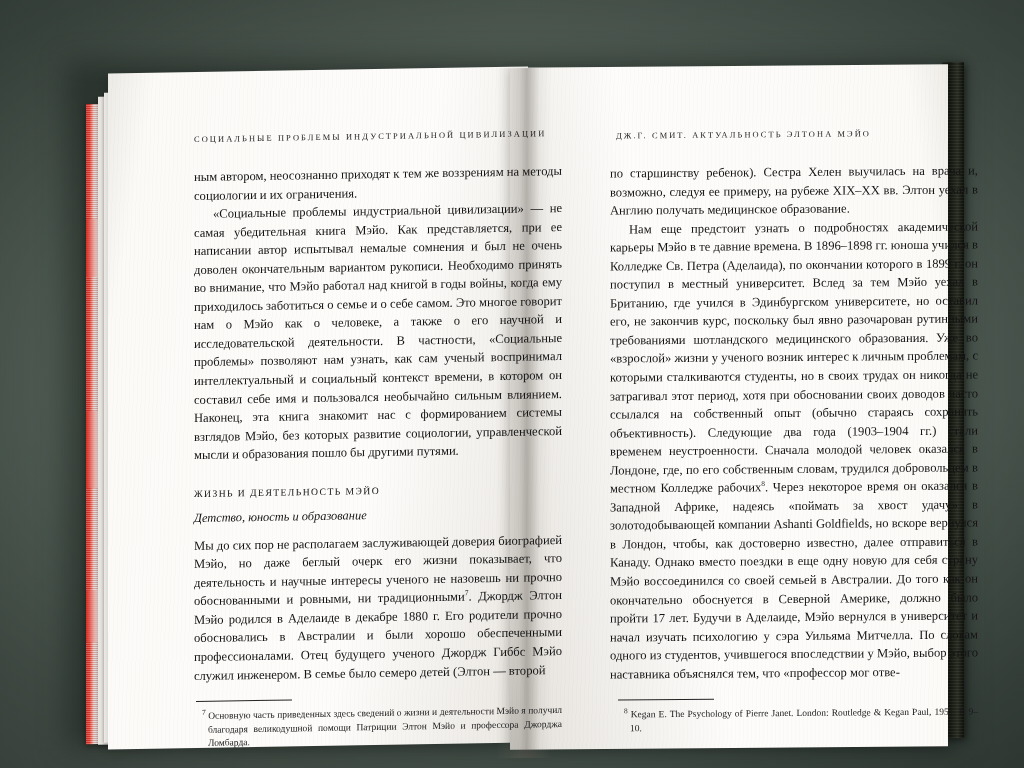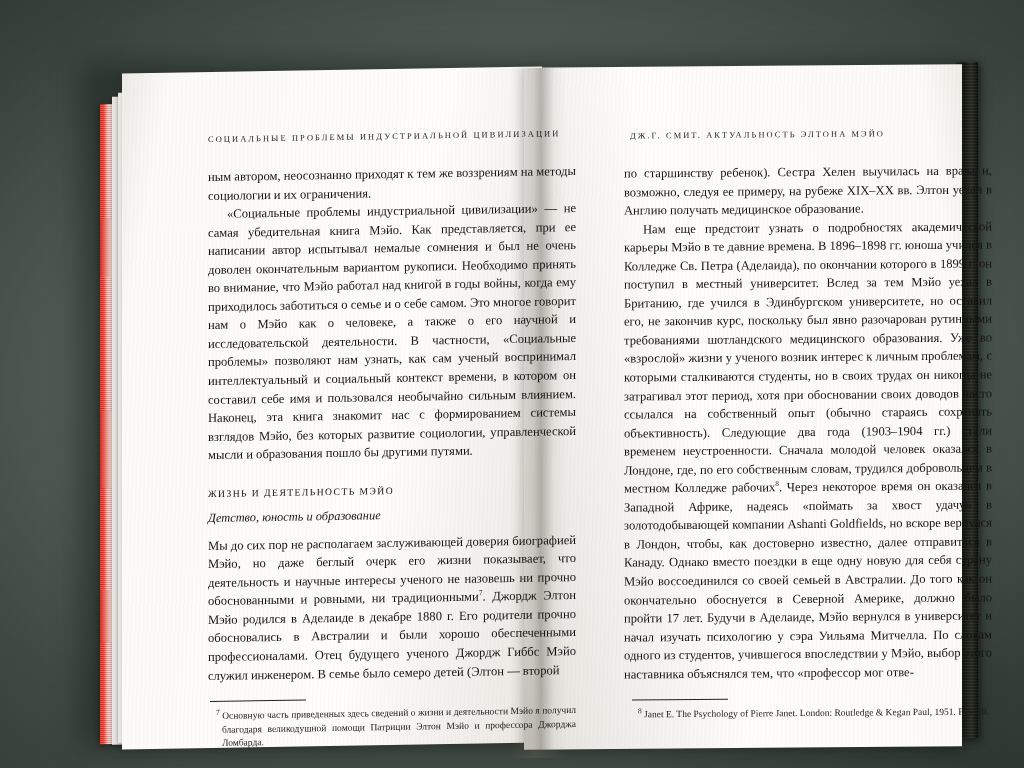--- a/index.html
+++ b/index.html
@@ -28,21 +28,21 @@
     content: "";
     position: absolute;
     inset: 0;
     background: radial-gradient(ellipse 80% 70% at 50% 50%, rgba(0,0,0,0) 45%, rgba(0,0,0,0.30) 100%);
     pointer-events: none;
   }
 
   
   .book {
     position: absolute;
-    left: 72px;
+    left: 58px;
     top: 46px;
     width: 906px;
     height: 700px;
   }
 
   
   .book-shadow {
     position: absolute;
     left: 8px;
     top: 16px;
@@ -307,19 +307,19 @@
   <div class="page page-right">
 
     <div class="running-head">ДЖ.Г. СМИТ. АКТУАЛЬНОСТЬ ЭЛТОНА МЭЙО</div>
 
     <p class="body-text">по старшинству ребенок). Сестра Хелен выучилась на врача и, возможно, следуя ее примеру, на рубеже XIX–XX вв. Элтон уехал в Англию получать медицинское образование.</p>
 
     <p class="body-text indent"><span>Нам еще предстоит узнать о подробностях академической карьеры Мэйо в те давние времена. В 1896–1898 гг. юноша учился в Колледже Св. Петра (Аделаида), по окончании которого в 1899 г. он поступил в местный университет. Вслед за тем Мэйо уехал в Британию, где учился в Эдинбургском университете, но оставил его, не закончив курс, поскольку был явно разочарован рутинными требованиями шотландского медицинского образования. Уже во «взрослой» жизни у ученого возник интерес к личным проблемам, с которыми сталкиваются студенты, но в своих трудах он никогда не затрагивал этот период, хотя при обосновании своих доводов часто ссылался на собственный опыт (обычно стараясь сохранять объективность). Следующие два года (1903–1904 гг.) стали временем неустроенности. Сначала молодой человек оказался в Лондоне, где, по его собственным словам, трудился добровольцем в местном Колледже рабочих</span><sup class="fn">8</sup><span>. Через некоторое время он оказался в Западной Африке, надеясь «поймать за хвост удачу» в золотодобывающей компании </span><span class="ital">Ashanti Goldfields</span><span>, но вскоре вернулся в Лондон, чтобы, как достоверно известно, далее отправиться в Канаду. Однако вместо поездки в еще одну новую для себя страну Мэйо воссоединился со своей семьей в Австралии. До того как он окончательно обоснуется в Северной Америке, должно было пройти 17 лет. Будучи в Аделаиде, Мэйо вернулся в университет и начал изучать психологию у сэра Уильяма Митчелла. По словам одного из студентов, учившегося впоследствии у Мэйо, выбор этого наставника объяснялся тем, что «профессор мог отве-</span></p>
 
     <div class="fn-rule"></div>
 
-    <p class="footnote"><sup class="fn">8</sup> <span class="ital">Janet E.</span><span> The Psychology of Pierre Janet. London: Routledge &amp; Kegan Paul, 1951. P. 9–10.</span></p>
+    <p class="footnote"><sup class="fn">8</sup> <span class="ital">Kegan E.</span><span> The Psychology of Pierre Janet. London: Routledge &amp; Kegan Paul, 1951. P. 9–10.</span></p>
 
   </div>
 
   <div class="folio folio-right">11</div>
 
 </div>
 
 </body></html>

